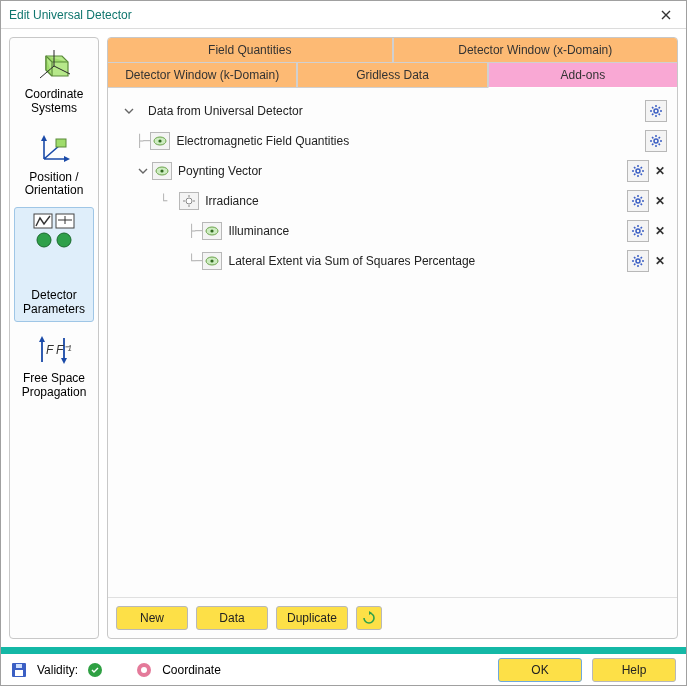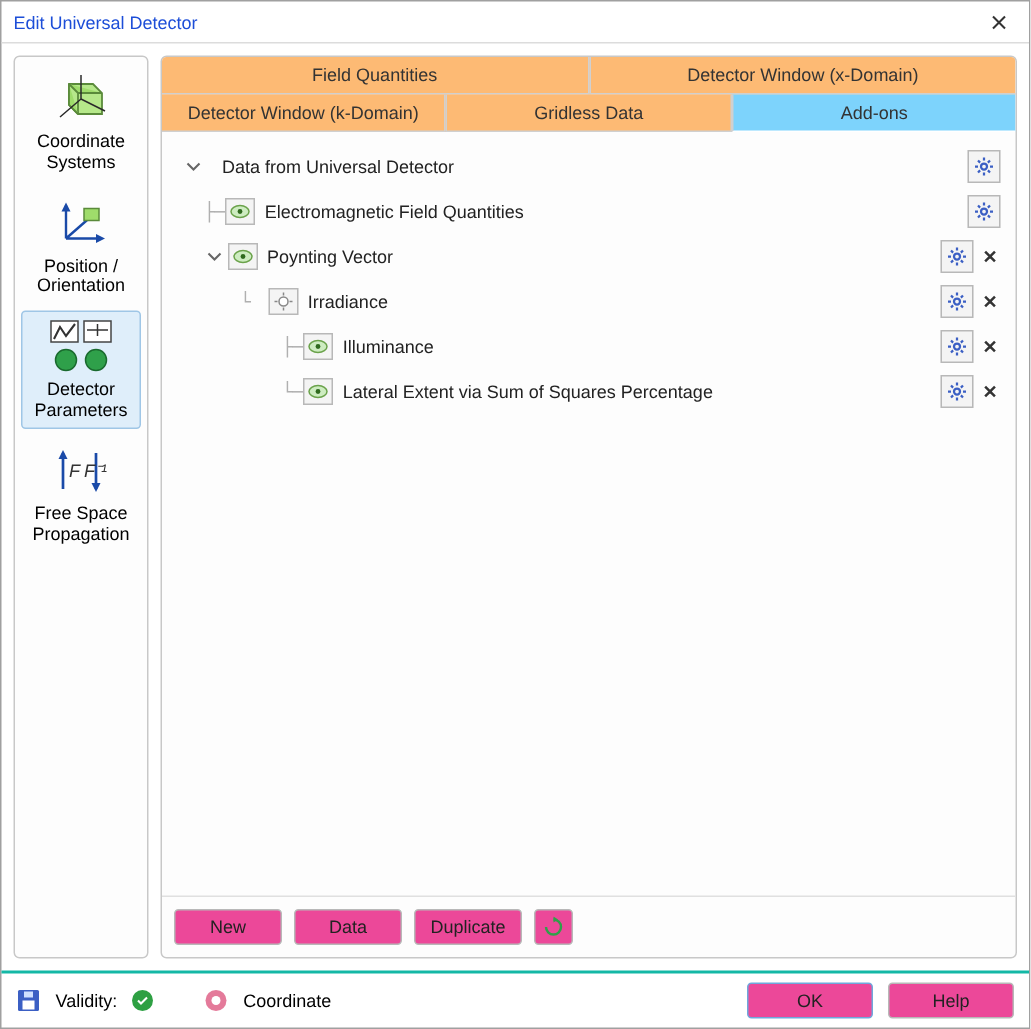--- a/index.html
+++ b/index.html
@@ -1,46 +1,46 @@
 <!DOCTYPE html>
 <html><head>
 <meta charset="utf-8">
 <style>
   * { box-sizing: border-box; font-family: "Segoe UI", Tahoma, sans-serif; font-size: 12px; }
   body { margin: 0; background: #f0f0f0; width: 687px; height: 686px; overflow: hidden; }
   .window { width: 687px; height: 686px; background: #fff; border: 1px solid #a0a0a0; display: flex; flex-direction: column; }
   .titlebar { height: 28px; display: flex; align-items: center; padding: 0 8px; border-bottom: 1px solid #dcdcdc; }
-  .titlebar-text { flex: 1; color: #1d4ed8; }
+  .titlebar-text { flex: 1; color: #0f766e; }
   .titlebar-close { width: 24px; height: 24px; display: flex; align-items: center; justify-content: center; cursor: default; }
   .titlebar-close svg { width: 10px; height: 10px; }
   .body { flex: 1; display: flex; padding: 8px; gap: 8px; overflow: hidden; }
   .sidebar { width: 90px; border: 1px solid #c8c8c8; border-radius: 4px; padding: 4px; display: flex; flex-direction: column; gap: 4px; background: #fdfdfd; }
   .side-item { border: 1px solid transparent; border-radius: 3px; padding: 4px 2px; display: flex; flex-direction: column; align-items: center; text-align: center; line-height: 1.15; cursor: default; }
-  .side-item.selected { background: #dfeefa; border-color: #9fc6e6; }
+  .side-item.selected { background: #dfeefa; border-color: #9fc6e6; gap: 36px; }
   .side-icon { width: 44px; height: 38px; display: flex; align-items: center; justify-content: center; margin-bottom: 3px; }
   .main { flex: 1; display: flex; flex-direction: column; border: 1px solid #c8c8c8; border-radius: 4px; background: #fdfdfd; overflow: hidden; }
   .tabs-row { display: flex; }
   .tab { flex: 1; text-align: center; padding: 5px 0; border: 1px solid #d0d0d0; border-top: none; background: #fdba74; cursor: default; color: #333; }
   .tab:first-child { border-left: none; }
   .tab:last-child { border-right: none; }
-  .tab.active { background: #7dd3fc; border-bottom-color: #fff; font-weight: 400; }
+  .tab.active { background: #f9a8d4; border-bottom-color: #fff; font-weight: 400; }
   .tree-area { flex: 1; padding: 8px 8px 0 8px; overflow: auto; }
   .tree-row { display: flex; align-items: center; min-height: 30px; }
   .indent { display: inline-block; height: 1px; }
   .toggle { width: 14px; height: 14px; margin-right: 2px; display: inline-flex; align-items: center; justify-content: center; color: #666; }
   .node-icon { width: 20px; height: 18px; display: inline-flex; align-items: center; justify-content: center; border: 1px solid #b8b8b8; background: #f4f4f4; margin-right: 6px; }
   .node-label { color: #222; }
   .row-actions { margin-left: auto; display: flex; gap: 4px; align-items: center; padding-right: 2px; }
   .gear-btn { width: 22px; height: 22px; border: 1px solid #b8b8b8; background: #f4f4f4; display: inline-flex; align-items: center; justify-content: center; cursor: default; }
   .x-btn { width: 14px; height: 14px; display: inline-flex; align-items: center; justify-content: center; color: #333; font-weight: bold; cursor: default; }
   .connector { color: #b0b0b0; font-family: monospace; white-space: pre; }
   .bottom-toolbar { display: flex; gap: 8px; padding: 8px; border-top: 1px solid #e0e0e0; }
-  .btn { min-width: 72px; height: 24px; border: 1px solid #b8b8b8; background: #ec4899; border-radius: 3px; display: inline-flex; align-items: center; justify-content: center; cursor: default; padding: 0 10px; color: #222; }
+  .btn { min-width: 72px; height: 24px; border: 1px solid #b8b8b8; background: #fde047; border-radius: 3px; display: inline-flex; align-items: center; justify-content: center; cursor: default; padding: 0 10px; color: #222; }
   .icon-only { min-width: 26px; width: 26px; padding: 0; }
-  .footer { height: 38px; border-top: 2px solid #14b8a6; display: flex; align-items: center; padding: 0 10px; gap: 10px; }
+  .footer { height: 38px; border-top: 7px solid #14b8a6; display: flex; align-items: center; padding: 0 10px; gap: 10px; }
   .footer-spacer { flex: 1; }
   .validity-dot { width: 14px; height: 14px; border-radius: 50%; background: #2ea043; display: inline-flex; align-items: center; justify-content: center; }
   .validity-dot svg { width: 8px; height: 8px; }
   .assistant-icon { width: 16px; height: 16px; display: inline-flex; align-items: center; justify-content: center; }
   .disk-icon { width: 16px; height: 16px; }
 </style>
 </head>
 <body>
 
 <div class="window">

